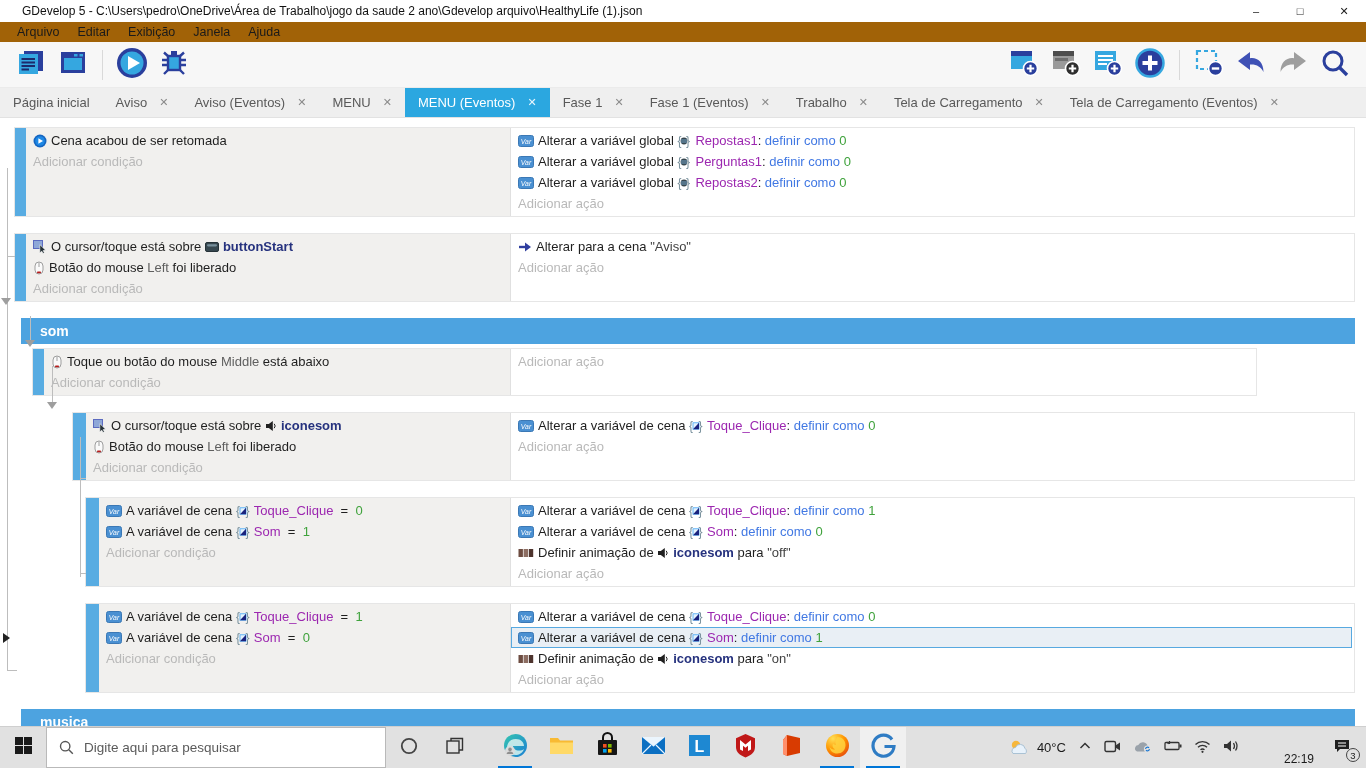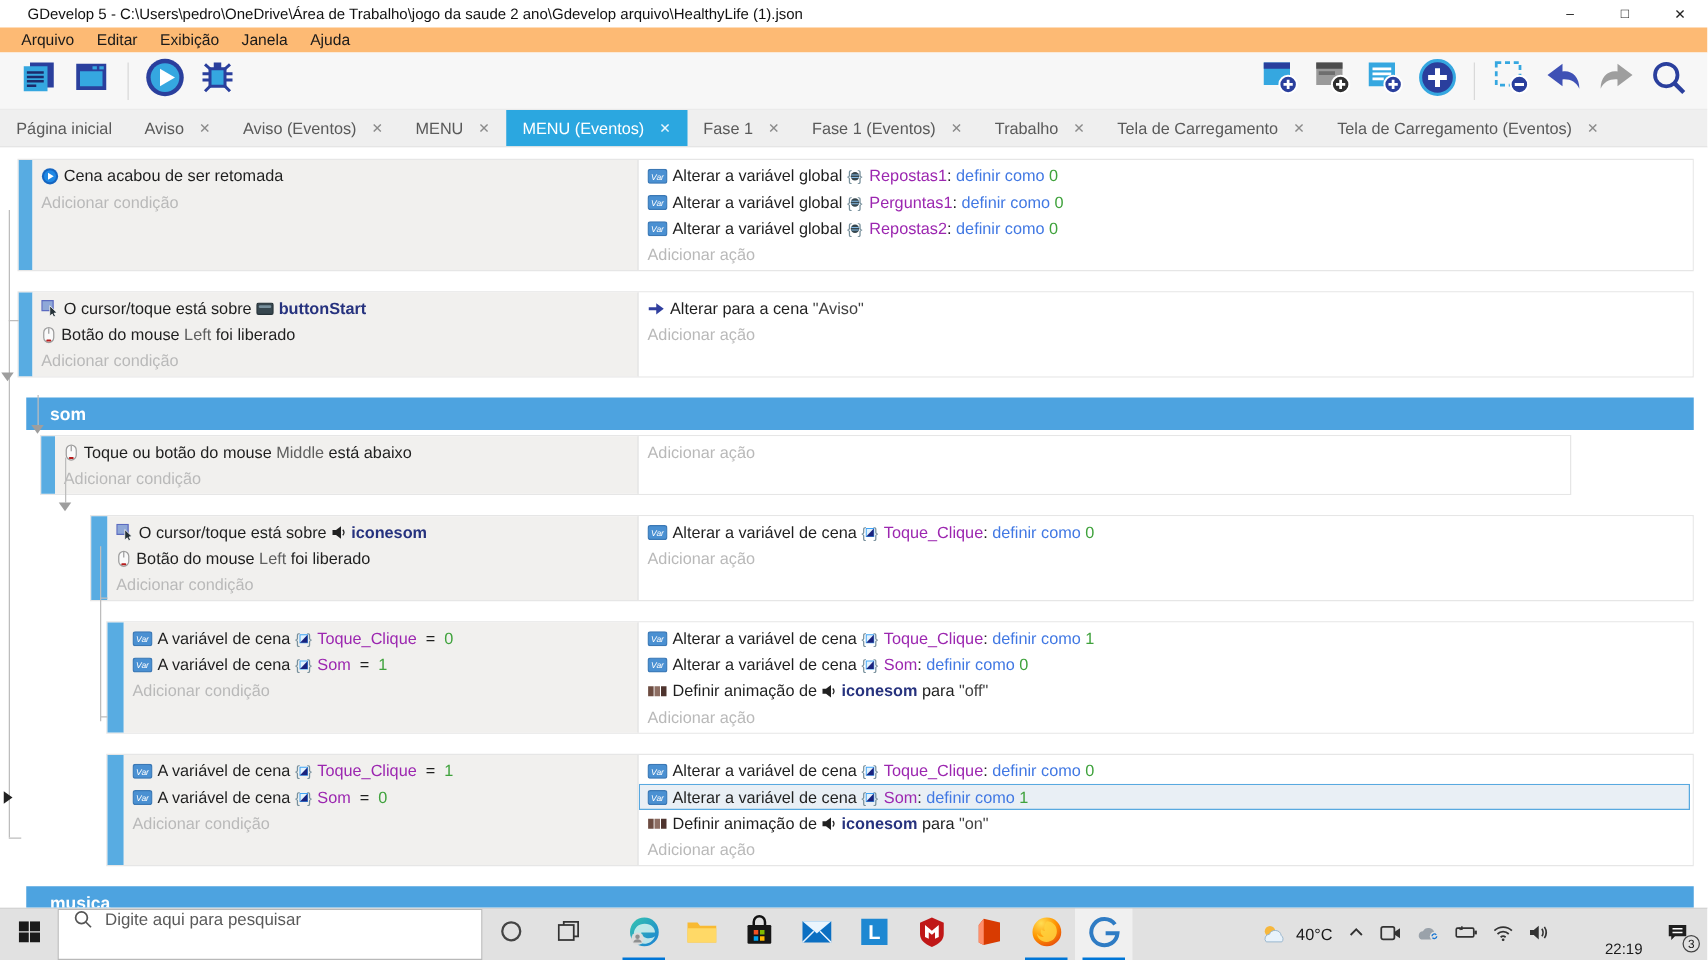--- a/index.html
+++ b/index.html
@@ -7,21 +7,21 @@
   body { font-family:"Liberation Sans", sans-serif; background:#fff; position:relative; }
   #screen { width:1366px; height:768px; display:flex; flex-direction:column; }
 
   
   .titlebar { height:22px; background:#fff; display:flex; align-items:center; padding-left:1px; font-size:12px; color:#111; flex:0 0 auto; }
   .titlebar .logo { width:15px; height:15px; margin-right:6px; display:inline-flex; }
   .win-controls { margin-left:auto; display:flex; height:100%; }
   .win-btn { width:44px; height:100%; display:flex; align-items:center; justify-content:center; font-size:11px; color:#222; cursor:default; }
 
   
-  .menubar { height:20px; background:#fdba74; display:flex; align-items:center; padding-left:8px; font-size:12.5px; color:#1a1a1a; flex:0 0 auto; }
+  .menubar { height:20px; background:#a16207; display:flex; align-items:center; padding-left:8px; font-size:12.5px; color:#1a1a1a; flex:0 0 auto; }
   .menubar .mi { padding:0 9px; }
 
   
   .toolbar { height:46px; background:#f7f7f7; display:flex; align-items:center; padding:0 10px; flex:0 0 auto; border-bottom:1px solid #ebebeb; }
   .tbtn { width:42px; height:40px; display:flex; align-items:center; justify-content:center; }
   .tsep { width:1px; height:30px; background:#d9d9d9; margin:0 8px; }
   .toolbar .right { margin-left:auto; display:flex; align-items:center; }
 
   
   .tabbar { height:30px; background:#efefef; display:flex; align-items:stretch; flex:0 0 auto; white-space:nowrap; overflow:hidden; border-bottom:1px solid #e2e2e2; }
@@ -46,21 +46,21 @@
   .group-bar { height:26px; background:#4da3e0; color:#fff; font-size:14px; font-weight:600; line-height:26px; padding-left:19px; margin-bottom:4px; }
   .sheet-footer { display:flex; justify-content:space-between; color:#b5b5b5; font-size:13px; margin-top:12px; margin-left:35px; width:1316px; }
   
   .tl { position:absolute; background:#bdbdbd; }
   .tree-arrow { position:absolute; width:0; height:0; border-left:5px solid transparent; border-right:5px solid transparent; border-top:7px solid #9e9e9e; }
   .tree-arrow.collapsed { border:none; border-top:5px solid transparent; border-bottom:5px solid transparent; border-left:7px solid #222; width:0; height:0; }
 
   
   .taskbar { height:42px; background:#e1e1e1; border-top:1px solid #cfcfcf; display:flex; align-items:stretch; flex:0 0 auto; margin-top:auto; }
   .tb-slot { width:46px; display:flex; align-items:center; justify-content:center; position:relative; }
-  .tb-search { width:340px; background:#fff; border:1px solid #b9b9b9; display:flex; align-items:flex-start; padding-left:12px; font-size:13.5px; color:#5a5a5a; }
+  .tb-search { width:340px; background:#fff; border:1px solid #b9b9b9; display:flex; align-items:center; padding-left:12px; font-size:13.5px; color:#5a5a5a; }
   .tb-search .mag { margin-right:10px; display:inline-flex; }
   .app-slot { width:46px; display:flex; align-items:center; justify-content:center; position:relative; }
   .app-slot.active { background:#f0f0f0; }
   .app-slot .runline { position:absolute; bottom:0; left:6px; right:6px; height:2px; background:#0076d7; }
   .tray { margin-left:auto; display:flex; align-items:center; padding-right:4px; }
   .tray-item { display:flex; align-items:center; justify-content:center; padding:0 6px; height:100%; font-size:13px; color:#1a1a1a; position:relative; }
   .clock { text-align:right; font-size:12px; line-height:14px; color:#1a1a1a; padding:0 8px;margin-top:36px; }
   .badge { position:absolute; right:2px; bottom:6px; width:14px; height:14px; border-radius:50%; border:1px solid #444; background:#e1e1e1; font-size:9.5px; color:#222; display:flex; align-items:center; justify-content:center; }
 </style>
 </head>

